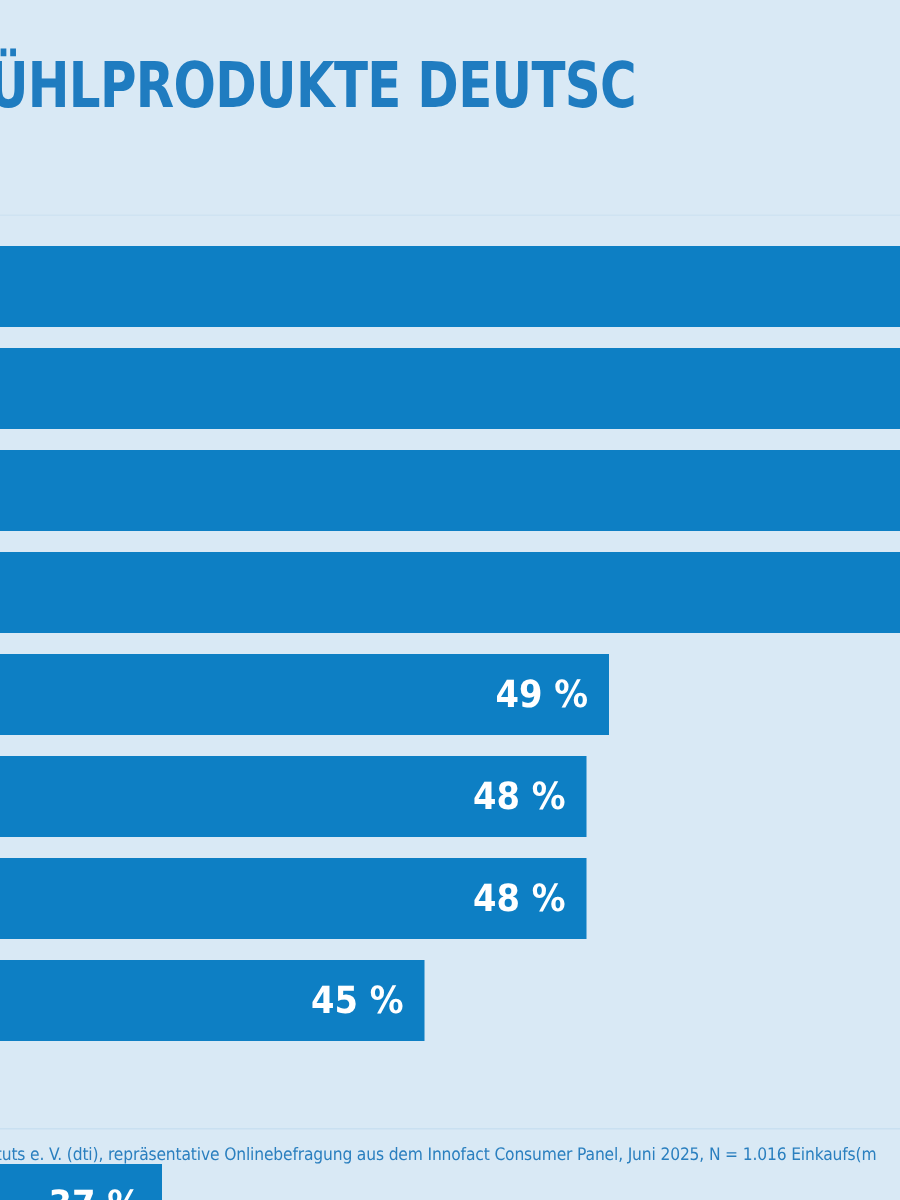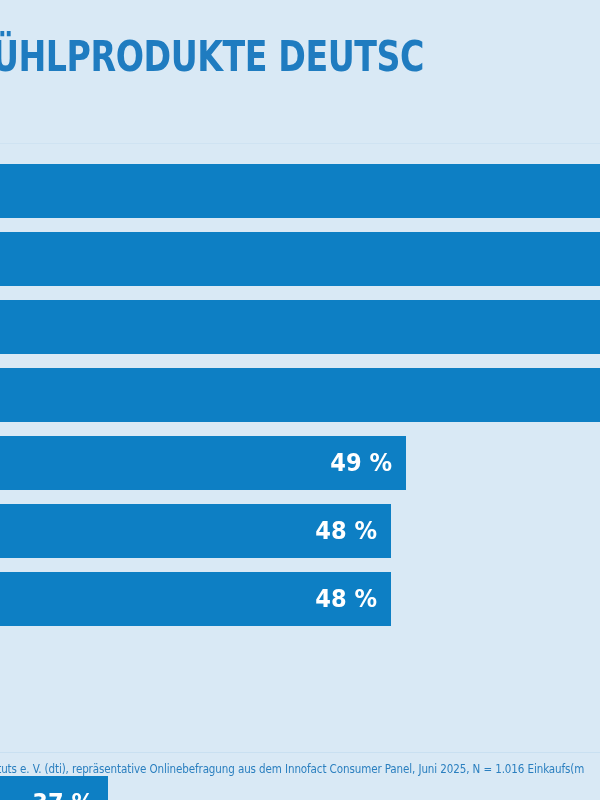--- a/index.html
+++ b/index.html
@@ -166,20 +166,26 @@
     </div>
   </div>
 
   <div class="bar-row" style="top:408px;">
     <div class="bar" style="width:541px;">
       <span class="bar-label"></span>
       <span class="bar-value">48 %</span>
     </div>
   </div>
 
+  <div class="bar-row" style="top:476px;">
+    <div class="bar" style="width:433px;">
+      <span class="bar-label"></span>
+      <span class="bar-value">45 %</span>
+    </div>
+  </div>
 
 
   <div class="bar-row" style="top:612px;">
     <div class="bar" style="width:258px;">
 
       <span class="bar-value">37 %</span>
     </div>
   </div>
 
 </div>

